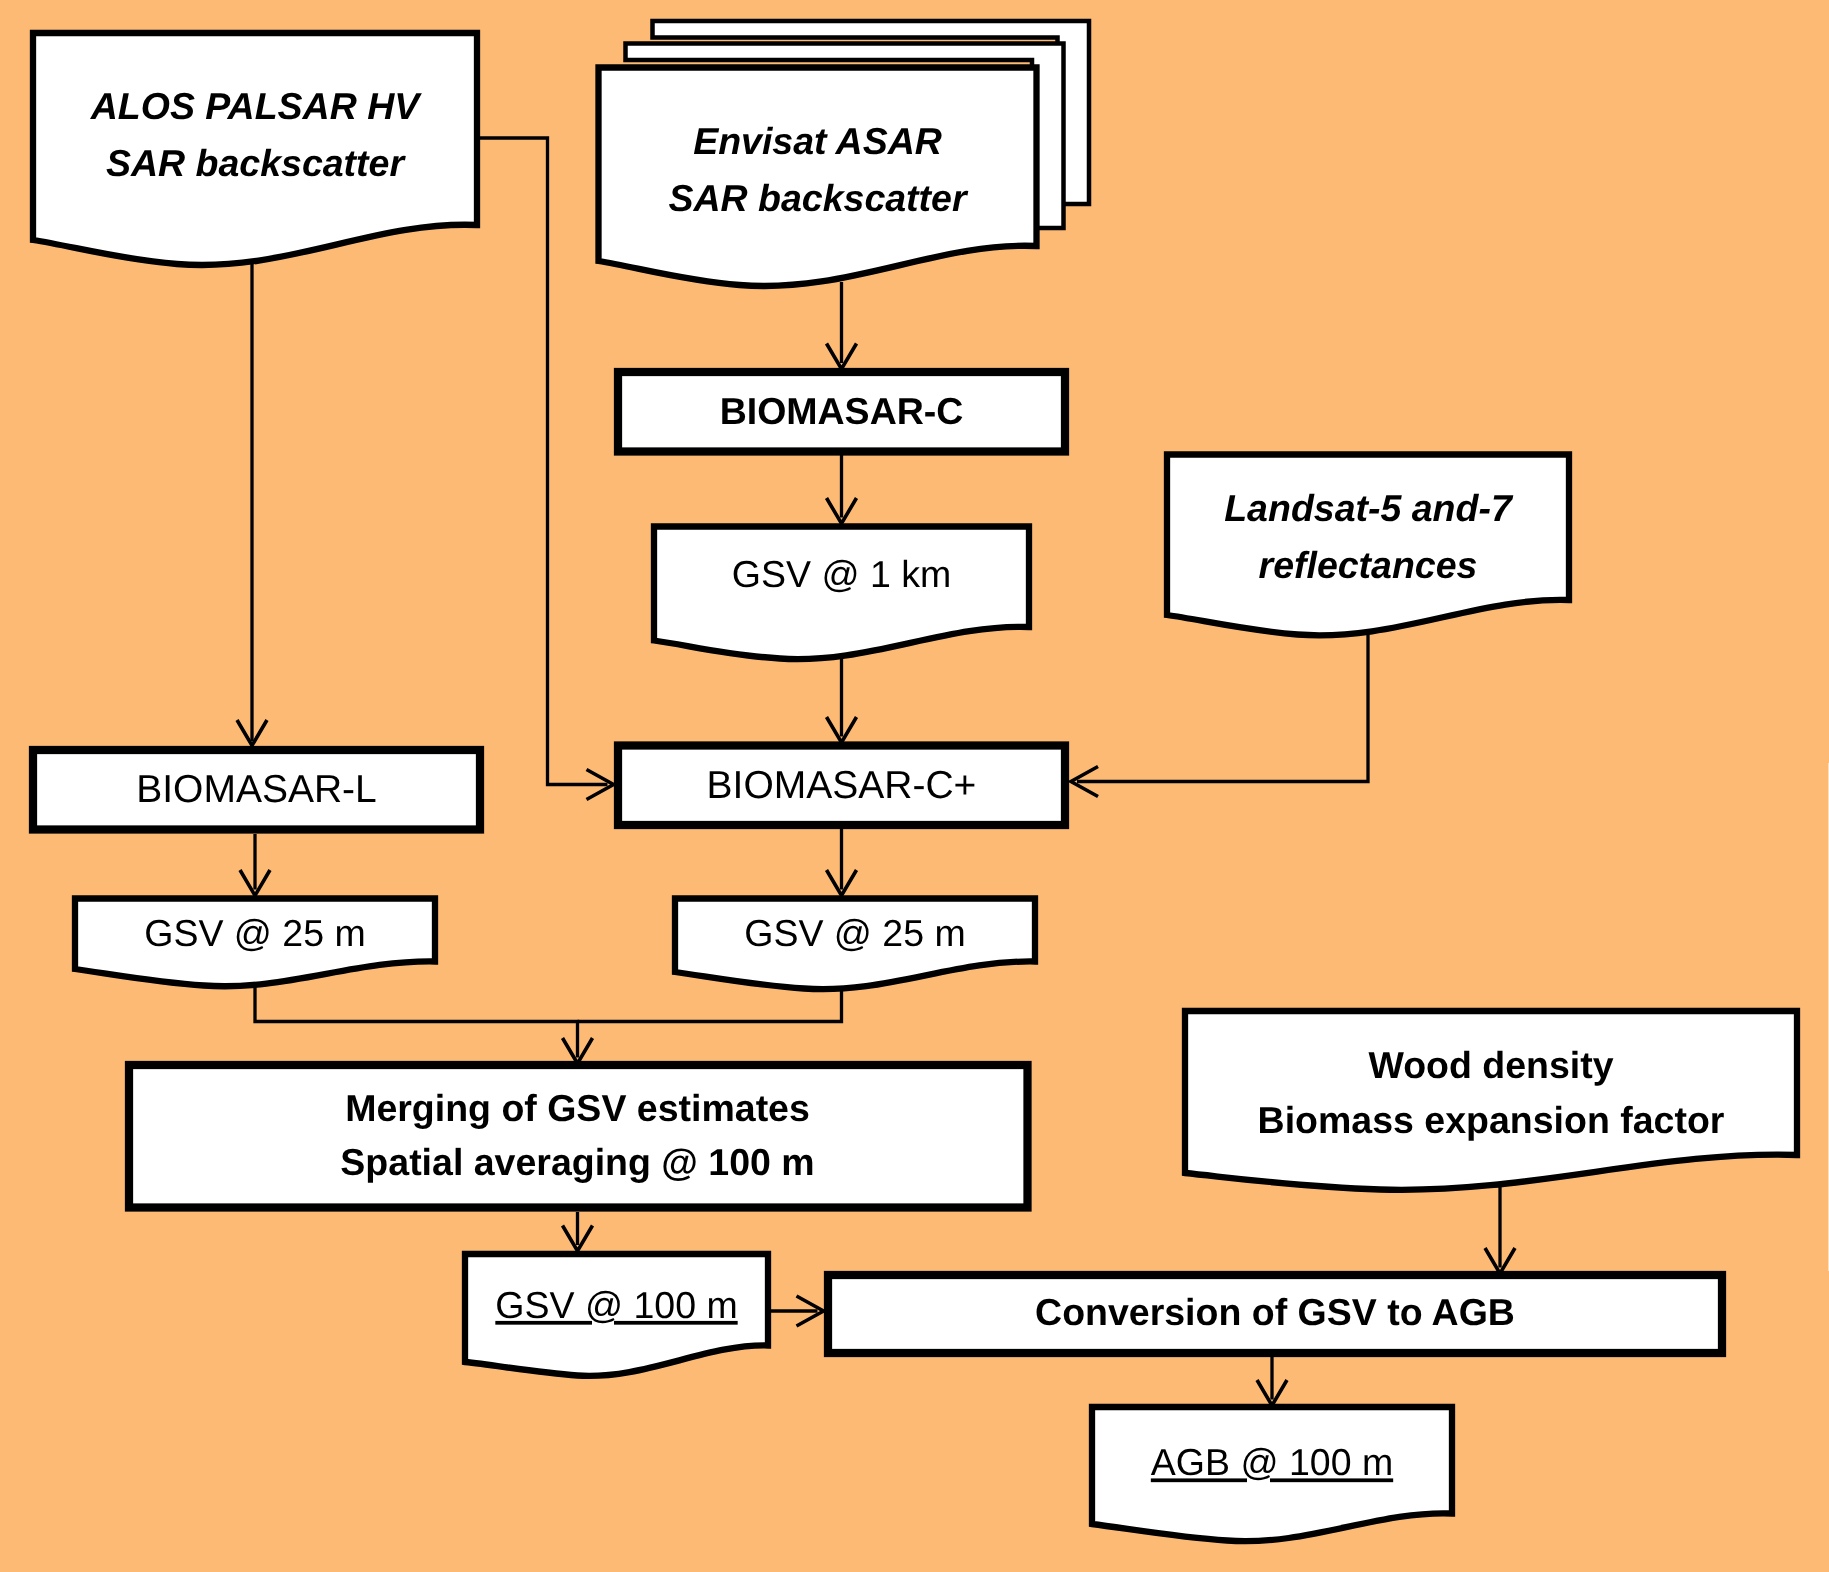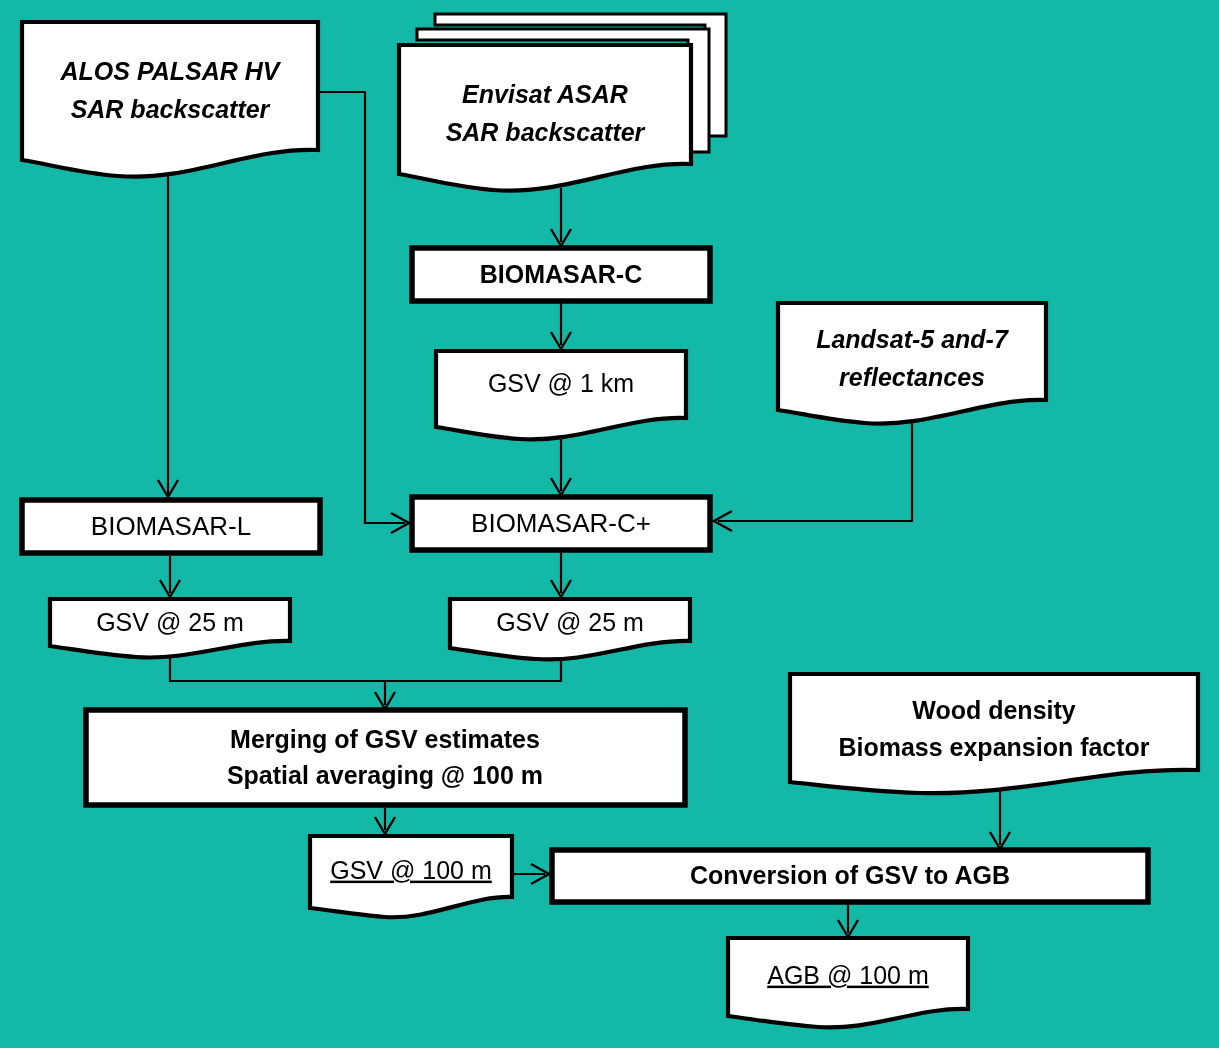--- a/index.html
+++ b/index.html
@@ -7,21 +7,21 @@
     padding: 0;
     background: #ffffff;
   }
   body {
     font-family: "Liberation Sans", sans-serif;
   }
   #canvas-wrap {
     position: relative;
     width: 1219px;
     height: 1048px;
-    background: #14b8a6;
+    background: #fdba74;
     overflow: hidden;
   }
   svg#flow {
     display: block;
     width: 1219px;
     height: 1048px;
   }
   .shape-stroke-thick {
     fill: #ffffff;
     stroke: #000000;

